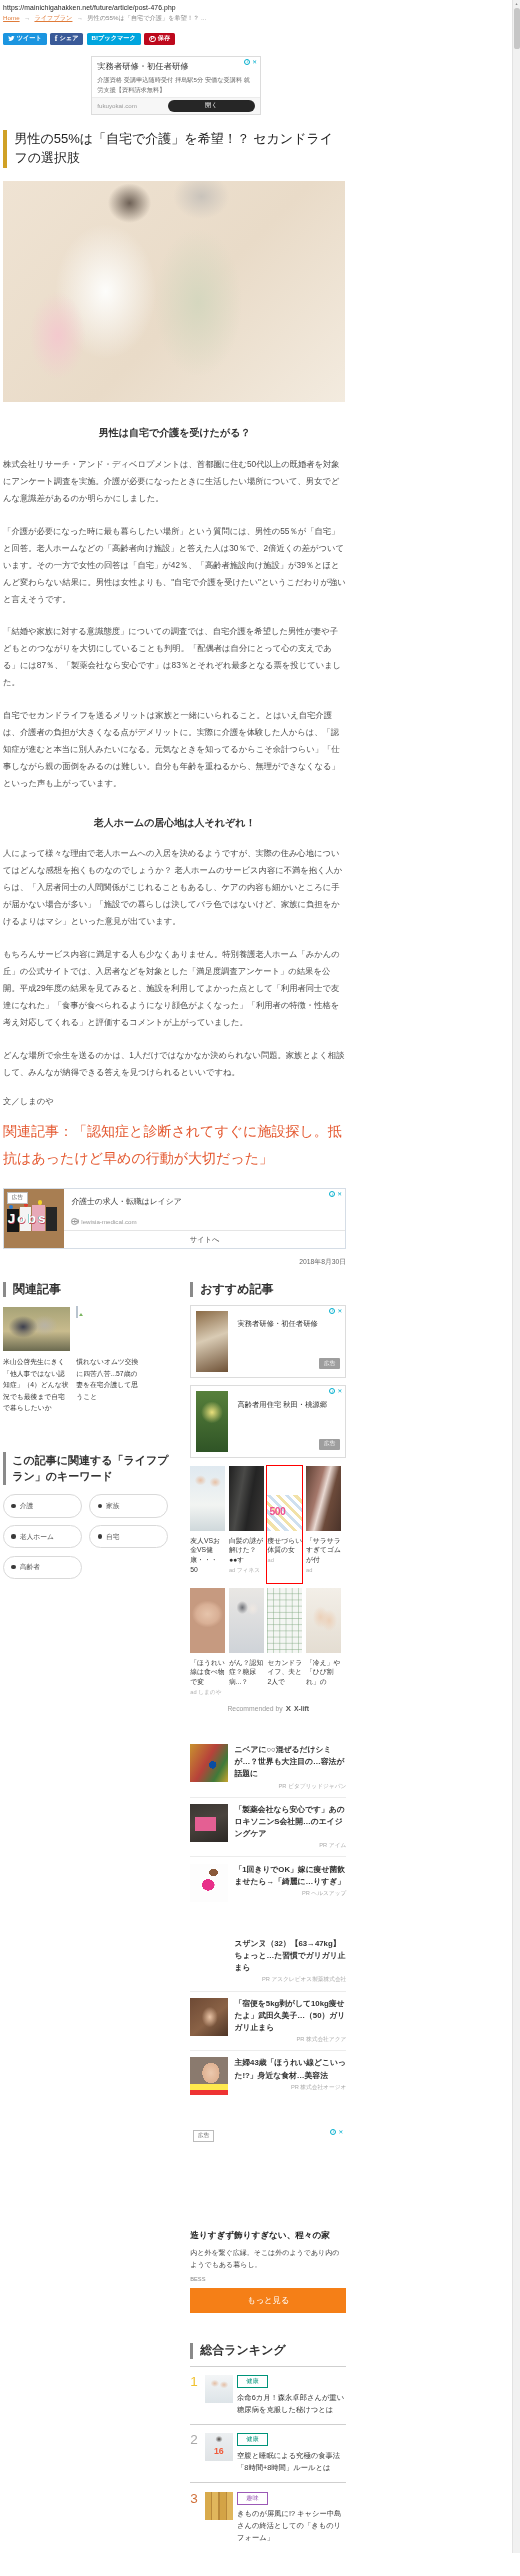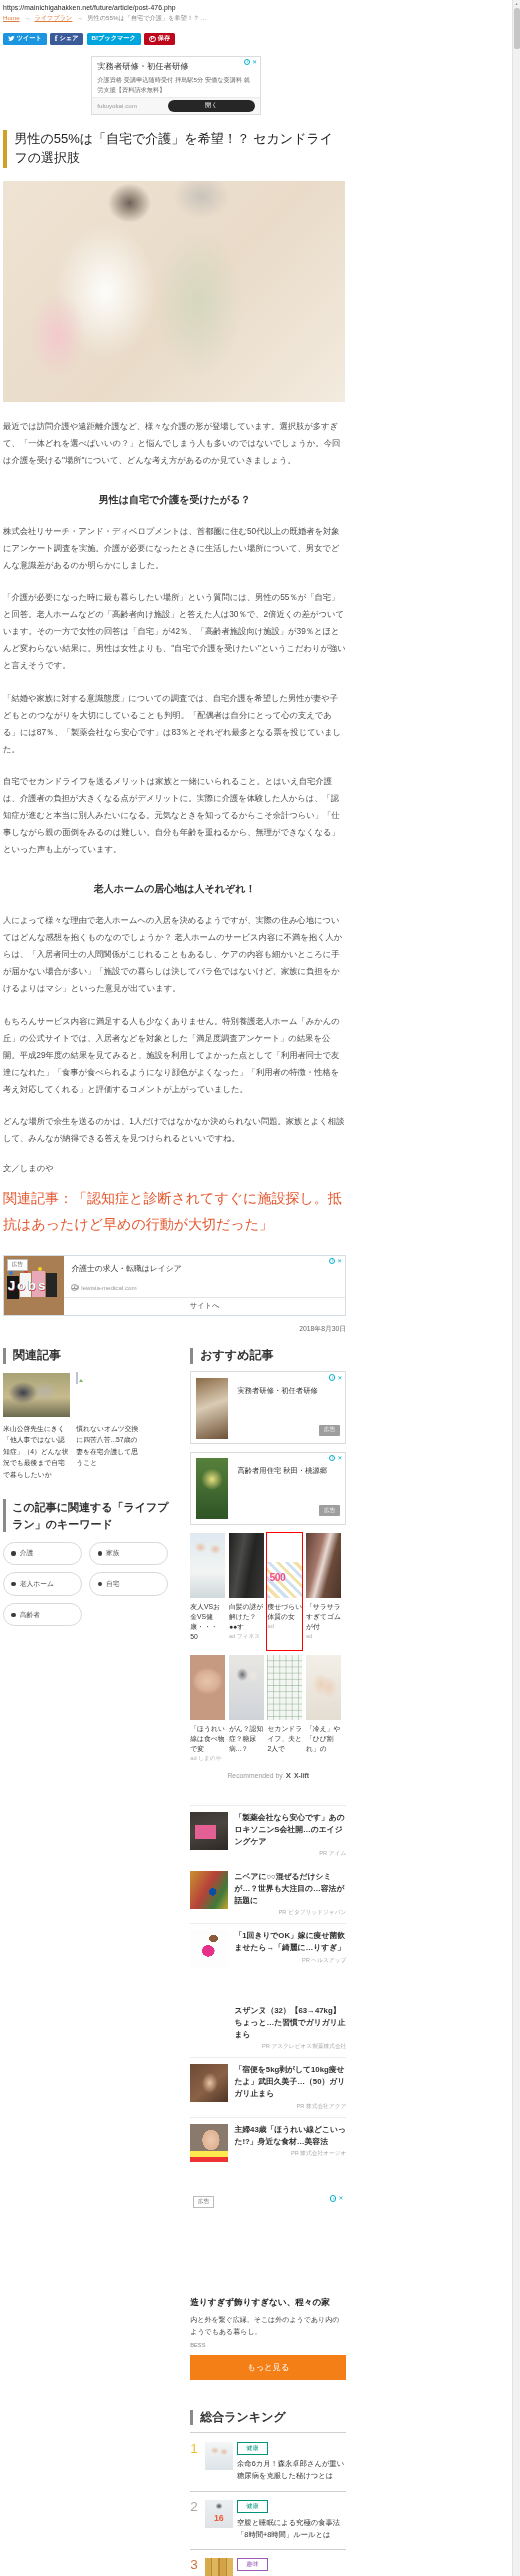--- a/index.html
+++ b/index.html
@@ -88,21 +88,21 @@
   .rel-thumb { width:67px; height:44px;
     background:
       radial-gradient(21px 15.6px at 30% 45%, #3d3f4e 0%, rgba(61,63,78,0) 70%),
       radial-gradient(19px 14.6px at 62% 42%, #b9b3a4 0%, rgba(185,179,164,0) 70%),
       linear-gradient(180deg,#a7a377 0%, #c8bb8d 55%, #6b6a50 100%); }
   .broken-wrap { height:44px; }
   .broken-img { width:10.4px; height:8.3px; border:0.5px solid #b9c4cf; background:linear-gradient(135deg,#fff 60%,#dfe8f0 60%); position:relative; }
   .broken-img:after { content:""; position:absolute; left:1.6px; bottom:1px; width:0; height:0; border-left:2.6px solid transparent; border-right:2.6px solid transparent; border-bottom:3.6px solid #7bb661; }
   .rel-title { margin-top:5.2px; font-size:6.8px; line-height:1.7; color:#333; }
 
-  .kw-sec { margin-top:19px;font-family:Liberation Serif, serif; }
+  .kw-sec { margin-top:38px;font-family:Liberation Serif, serif; }
   .kw-h { font-size:11px; font-weight:bold; color:#333; border-left:3.6px solid #8a8a8a; padding-left:6.2px; line-height:1.5; width:172px; }
   .kw-pills { margin-top:9.4px; display:flex; flex-wrap:wrap; gap:7.3px; width:172px; }
   .kw-pill { width:79px; height:23.4px; border:0.5px solid #d9d9d9; border-radius:12px; display:flex; align-items:center; gap:4.2px; padding:0 7.3px; cursor:pointer; background:#fff; }
   .kw-dot { width:4.2px; height:4.2px; border-radius:50%; background:#3a3a3a; flex:0 0 auto; }
   .kw-pill span.lbl { font-size:6.8px; color:#555; }
 
   
   .ad-card { margin-top:7.3px; height:73px; border:0.5px solid #dcdcdc; position:relative; padding:5.2px; cursor:pointer; }
   .ad-card .thumb { position:absolute; left:5.2px; top:5.2px; width:32px; height:61px; }
   .ad-card.c1 .thumb { background:linear-gradient(160deg,#8a6a45 0%, #d9cbb4 45%, #6e5136 100%); }
@@ -226,21 +226,20 @@
     <div class="strip">
       <span class="dom">fukuyokai.com</span>
       <div class="open-btn">開く</div>
     </div>
   </div>
 
   <div class="main-col article">
     <h1 class="article-title">男性の55%は「自宅で介護」を希望！？ セカンドライフの選択肢</h1>
     <div class="hero"></div>
 
-    <p class="body">最近では訪問介護や遠距離介護など、様々な介護の形が登場しています。選択肢が多すぎて、「一体どれを選べばいいの？」と悩んでしまう人も多いのではないでしょうか。今回は介護を受ける"場所"について、どんな考え方があるのか見ていきましょう。</p>
     <h2>男性は自宅で介護を受けたがる？</h2>
     <p class="body">株式会社リサーチ・アンド・ディベロプメントは、首都圏に住む50代以上の既婚者を対象にアンケート調査を実施。介護が必要になったときに生活したい場所について、男女でどんな意識差があるのか明らかにしました。</p>
     <p class="body">「介護が必要になった時に最も暮らしたい場所」という質問には、男性の55％が「自宅」と回答。老人ホームなどの「高齢者向け施設」と答えた人は30％で、2倍近くの差がついています。その一方で女性の回答は「自宅」が42％、「高齢者施設向け施設」が39％とほとんど変わらない結果に。男性は女性よりも、"自宅で介護を受けたい"というこだわりが強いと言えそうです。</p>
     <p class="body">「結婚や家族に対する意識態度」についての調査では、自宅介護を希望した男性が妻や子どもとのつながりを大切にしていることも判明。「配偶者は自分にとって心の支えである」には87％、「製薬会社なら安心です」は83％とそれぞれ最多となる票を投じていました。</p>
     <p class="body">自宅でセカンドライフを送るメリットは家族と一緒にいられること。とはいえ自宅介護は、介護者の負担が大きくなる点がデメリットに。実際に介護を体験した人からは、「認知症が進むと本当に別人みたいになる。元気なときを知ってるからこそ余計つらい」「仕事しながら親の面倒をみるのは難しい。自分も年齢を重ねるから、無理ができなくなる」といった声も上がっています。</p>
     <h2>老人ホームの居心地は人それぞれ！</h2>
     <p class="body">人によって様々な理由で老人ホームへの入居を決めるようですが、実際の住み心地についてはどんな感想を抱くものなのでしょうか？ 老人ホームのサービス内容に不満を抱く人からは、「入居者同士の人間関係がこじれることもあるし、ケアの内容も細かいところに手が届かない場合が多い」「施設での暮らしは決してバラ色ではないけど、家族に負担をかけるよりはマシ」といった意見が出ています。</p>
     <p class="body">もちろんサービス内容に満足する人も少なくありません。特別養護老人ホーム「みかんの丘」の公式サイトでは、入居者などを対象とした「満足度調査アンケート」の結果を公開。平成29年度の結果を見てみると、施設を利用してよかった点として「利用者同士で友達になれた」「食事が食べられるようになり顔色がよくなった」「利用者の特徴・性格を考え対応してくれる」と評価するコメントが上がっていました。</p>
     <p class="body">どんな場所で余生を送るのかは、1人だけではなかなか決められない問題。家族とよく相談して、みんなが納得できる答えを見つけられるといいですね。</p>
     <p class="author">文／しまのや</p>
@@ -387,32 +386,32 @@
         </div>
       </div>
 
       <div class="xlift">
         <span>Recommended by</span>
         <span class="xmark">X</span>
         <span class="xbrand">X-lift</span>
       </div>
 
       <div class="sponsored">
+        <div class="sp-item first">
+          <div class="sp-thumb sp1"></div>
+          <div class="sp-body">
+              <div class="sp-title">ニベアに○○混ぜるだけシミが…？世界も大注目の…容法が話題に</div>
+              <div class="sp-pr">PR ビタブリッドジャパン</div>
+            </div>
+        </div>
         <div class="sp-item">
           <div class="sp-thumb sp2"></div>
           <div class="sp-body">
               <div class="sp-title">「製薬会社なら安心です」あのロキソニンS会社開…のエイジングケア</div>
               <div class="sp-pr">PR アイム</div>
-            </div>
-        </div>
-        <div class="sp-item first">
-          <div class="sp-thumb sp1"></div>
-          <div class="sp-body">
-              <div class="sp-title">ニベアに○○混ぜるだけシミが…？世界も大注目の…容法が話題に</div>
-              <div class="sp-pr">PR ビタブリッドジャパン</div>
             </div>
         </div>
         <div class="sp-item">
           <div class="sp-thumb sp3"></div>
           <div class="sp-body">
               <div class="sp-title">「1回きりでOK」嫁に痩せ菌飲ませたら→「綺麗に…りすぎ」</div>
               <div class="sp-pr">PR ヘルスアップ</div>
             </div>
         </div>
         <div class="sp-item gap">

